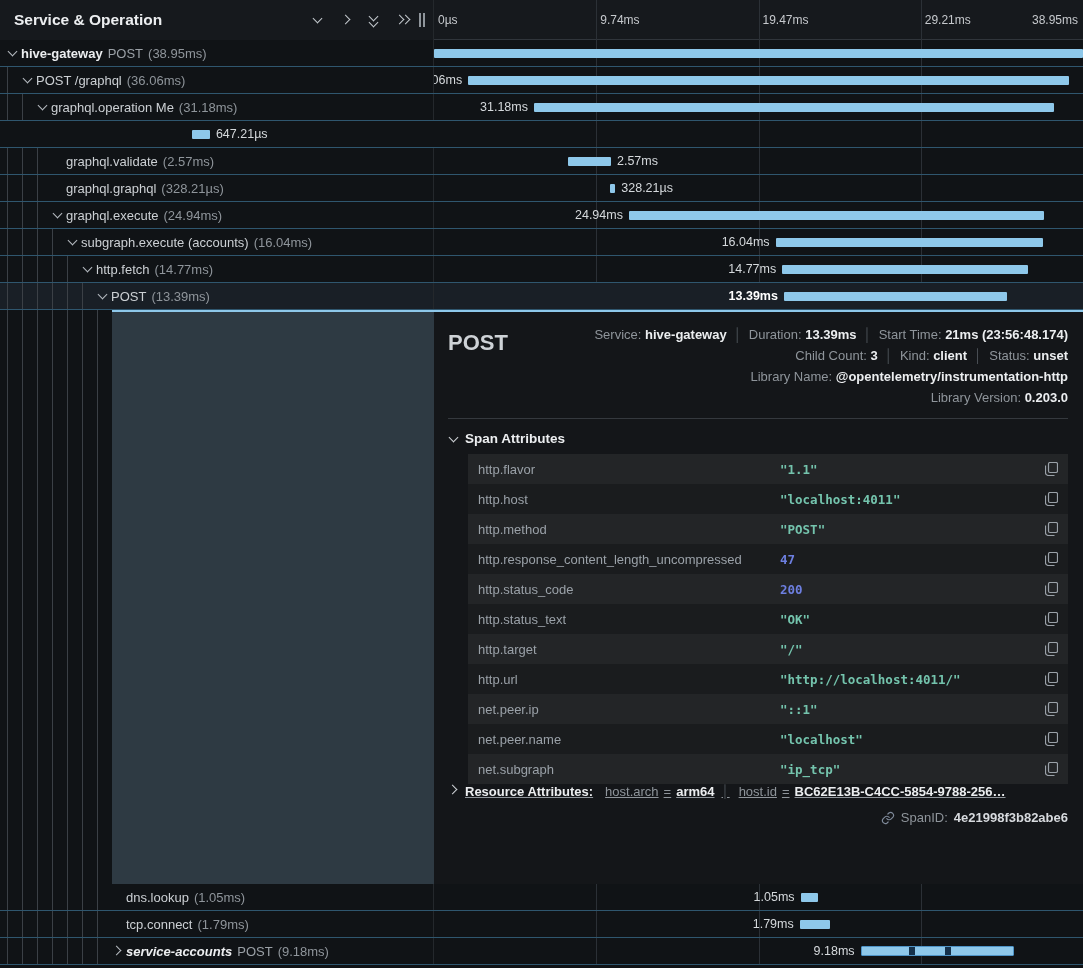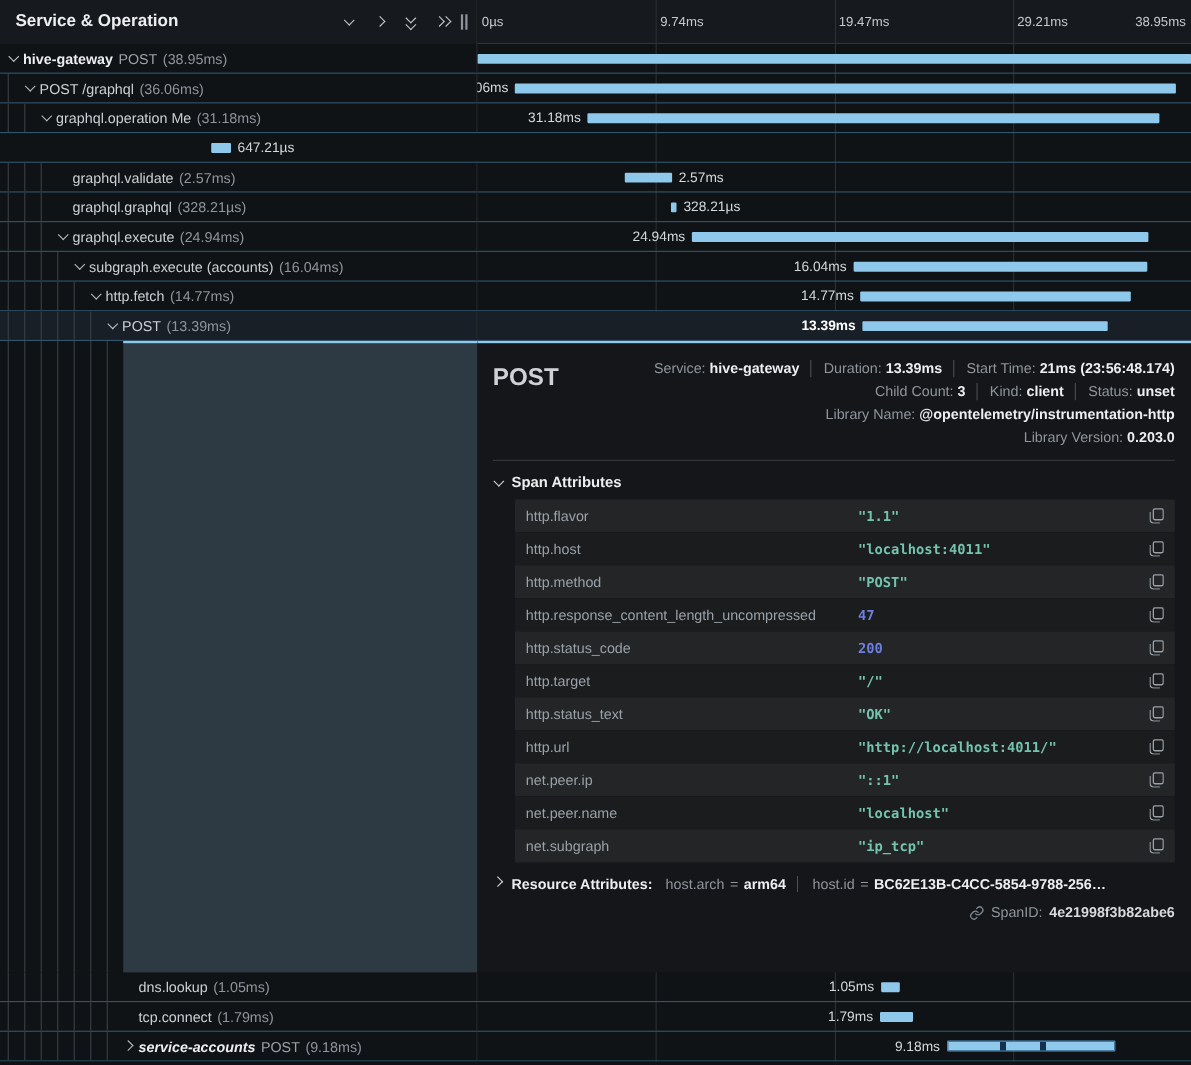--- a/index.html
+++ b/index.html
@@ -83,22 +83,22 @@
   .chev-sm.right::before{content:'';position:absolute;top:2px;left:1px;width:6px;height:6px;
     border-right:1.6px solid #cfd3d7;border-bottom:1.6px solid #cfd3d7;transform:rotate(-45deg);}
   .attr-table{margin-top:8px;}
   .attr-row{position:relative;height:30px;display:flex;align-items:center;font-size:13px;margin-left:20px;}
   .attr-row:nth-child(odd){background:var(--attr-odd);}
   .attr-row:nth-child(even){background:var(--attr-even);}
   .attr-key{color:#9aa1a8;padding-left:10px;}
   .attr-val{position:absolute;left:52%;font-family:"DejaVu Sans Mono",monospace;font-size:12.5px;font-weight:700;color:var(--teal);}
   .attr-val.num{color:var(--num);}
   .copy{fill:none;stroke:#9aa1a8;stroke-width:1.2;position:absolute;right:10px;top:8px;cursor:pointer;}
-  .resource-row{margin-top:12px;display:flex;align-items:flex-start;font-size:13px;color:var(--dim);
-    white-space:nowrap;overflow:hidden;cursor:pointer;}
+  .resource-row{margin-top:0;display:flex;align-items:flex-start;font-size:13px;color:var(--dim);
+    white-space:nowrap;overflow:hidden;cursor:pointer;text-decoration:underline;}
   .resource-row .rt{font-weight:700;color:var(--white);margin-right:10px;}
   .resource-row .rk{margin:0 5px 0 2px;}
   .resource-row .rv{color:var(--white);font-weight:700;margin-left:5px;}
   .spanid-row{margin-top:11px;display:flex;justify-content:flex-end;align-items:center;gap:6px;font-size:13px;color:var(--dim);}
   .spanid-val{color:#d7dade;font-weight:700;}
   .link-icon{stroke:#7e8999;fill:none;stroke-width:2;stroke-linecap:round;}
   .filler{position:absolute;left:0;top:965px;width:1083px;height:3px;background:var(--bg);}
 </style>
 </head>
 <body>
@@ -357,30 +357,30 @@
           </div>
         <div class="attr-row">
             <span class="attr-key">http.status_code</span>
             <span class="attr-val num">200</span>
             <svg class="copy" width="13" height="14" viewBox="0 0 13 14">
               <rect x="3.5" y="0.5" width="9" height="10" rx="1.5"></rect>
               <path d="M9.5 13.5h-6a3 3 0 0 1-3-3v-7"></path>
             </svg>
           </div>
         <div class="attr-row">
+            <span class="attr-key">http.status_text</span>
+            <span class="attr-val">"OK"</span>
+            <svg class="copy" width="13" height="14" viewBox="0 0 13 14">
+              <rect x="3.5" y="0.5" width="9" height="10" rx="1.5"></rect>
+              <path d="M9.5 13.5h-6a3 3 0 0 1-3-3v-7"></path>
+            </svg>
+          </div>
+        <div class="attr-row">
             <span class="attr-key">http.target</span>
             <span class="attr-val">"/"</span>
-            <svg class="copy" width="13" height="14" viewBox="0 0 13 14">
-              <rect x="3.5" y="0.5" width="9" height="10" rx="1.5"></rect>
-              <path d="M9.5 13.5h-6a3 3 0 0 1-3-3v-7"></path>
-            </svg>
-          </div>
-        <div class="attr-row">
-            <span class="attr-key">http.status_text</span>
-            <span class="attr-val">"OK"</span>
             <svg class="copy" width="13" height="14" viewBox="0 0 13 14">
               <rect x="3.5" y="0.5" width="9" height="10" rx="1.5"></rect>
               <path d="M9.5 13.5h-6a3 3 0 0 1-3-3v-7"></path>
             </svg>
           </div>
         <div class="attr-row">
             <span class="attr-key">http.url</span>
             <span class="attr-val">"http://localhost:4011/"</span>
             <svg class="copy" width="13" height="14" viewBox="0 0 13 14">
               <rect x="3.5" y="0.5" width="9" height="10" rx="1.5"></rect>

